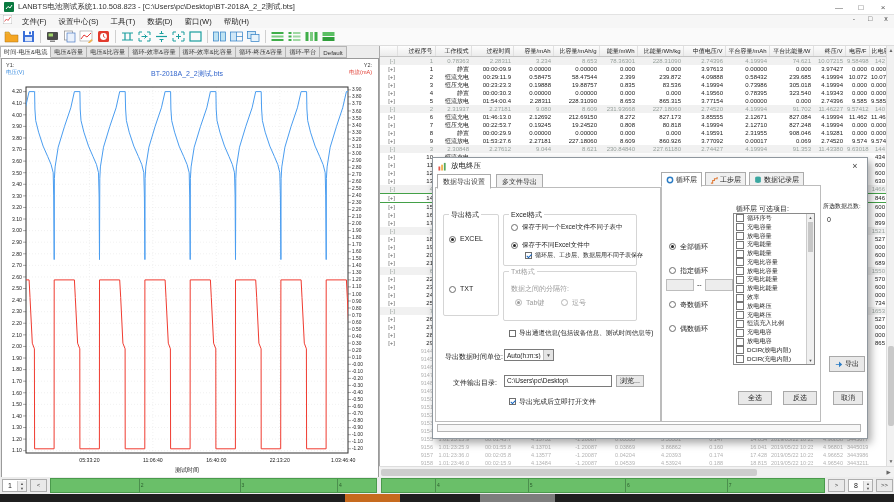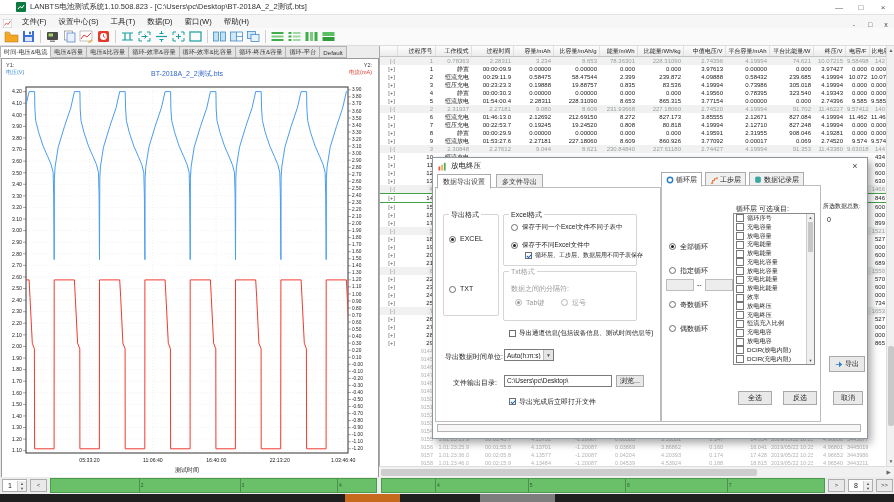--- a/index.html
+++ b/index.html
@@ -1,26 +1,26 @@
 <!DOCTYPE html>
 <html><head>
 <meta charset="utf-8">
 <style>
   html,body{margin:0;padding:0;}
   body{width:894px;height:502px;position:relative;overflow:hidden;background:#e8e8e8;
        font-family:"Liberation Sans","DejaVu Sans",sans-serif;font-size:7px;color:#222;
        -webkit-font-smoothing:antialiased;}
   .titlebar{position:absolute;top:0;left:0;width:894px;height:15px;background:#ffffff;
-    border-bottom:1px solid #e3e3e3;display:flex;align-items:center;padding-left:16px;box-sizing:border-box;
+    border-bottom:1px solid #e3e3e3;display:flex;align-items:center;padding-left:4px;box-sizing:border-box;
     font-size:7.5px;color:#333;}
   .titlebar .ticon{width:10px;height:10px;margin-right:4px;flex:0 0 auto;}
   .win-ctrl{margin-left:auto;display:flex;align-items:center;}
   .win-ctrl span{width:22px;text-align:center;color:#555;font-size:8px;}
   .menubar{position:absolute;top:15px;left:0;width:894px;height:13px;background:#f6f6f6;
-    border-bottom:1px solid #e5e5e5;display:flex;align-items:flex-end;font-size:7.5px;}
+    border-bottom:1px solid #e5e5e5;display:flex;align-items:flex-start;font-size:7.5px;}
   .menubar .micon{width:9px;height:9px;margin:0 4px 0 3px;}
   .menu-item{padding:0 6px;height:13px;line-height:13px;}
   .child-ctrl{margin-left:auto;display:flex;}
   .child-ctrl span{width:16px;text-align:center;color:#444;font-size:7px;}
   .toolbar{position:absolute;top:28px;left:0;width:894px;height:18px;background:#fafafa;
     border-bottom:1px solid #dcdcdc;display:flex;align-items:center;padding-left:3px;box-sizing:border-box;}
   .tbi{width:17px;height:15px;display:flex;align-items:center;justify-content:center;}
   .tbi svg{width:15px;height:13px;}
   .tb-sep{width:1px;height:13px;background:#cfcfcf;margin:0 3px;}
   .viewtabs{position:absolute;top:46px;left:0;width:379px;height:12px;display:flex;background:#ededed;

